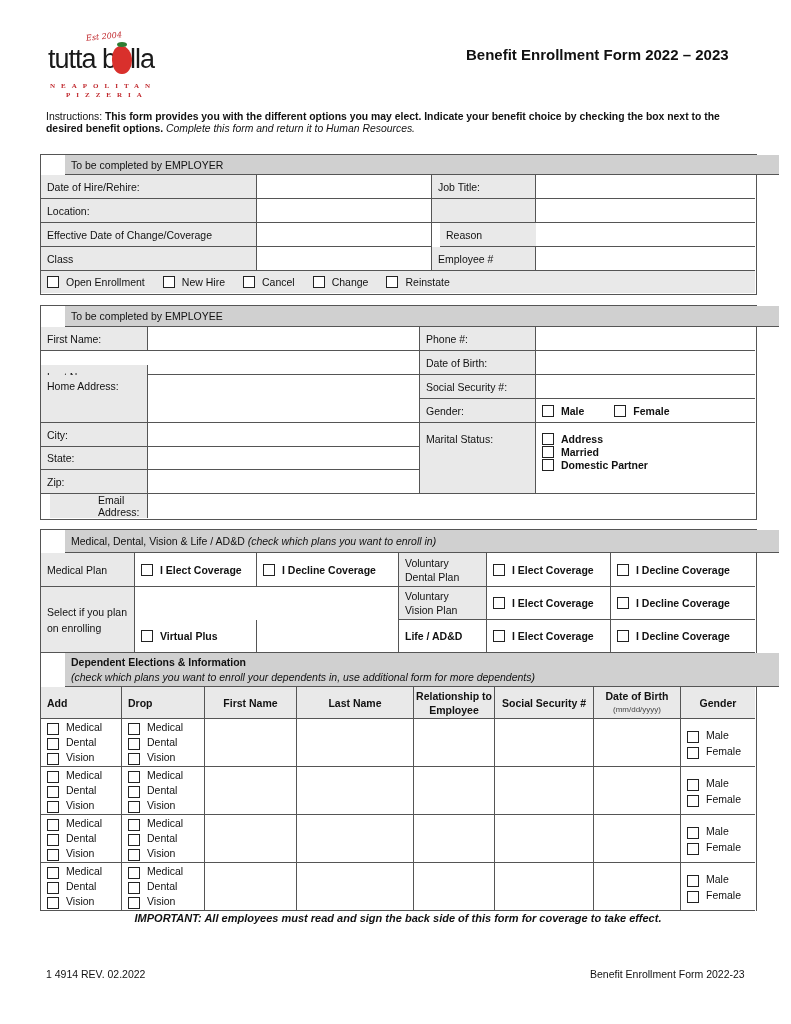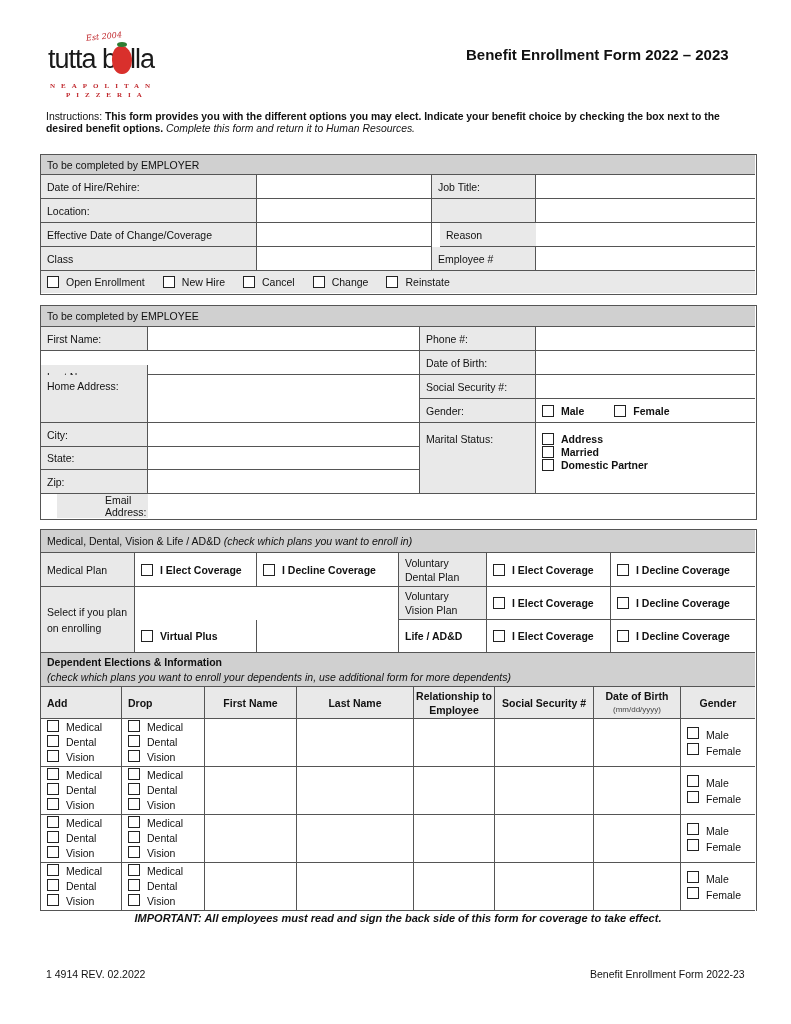--- a/index.html
+++ b/index.html
@@ -16,28 +16,28 @@
   .logo .sub2 { left: 20px; top: 61px; }
 
   .doc-title { position: absolute; left: 466px; top: 46px; font-size: 15px; font-weight: bold; }
 
   .instructions { position: absolute; left: 46px; top: 111px; width: 700px; font-size: 10.4px; line-height: 12px; }
   .instructions b { font-weight: bold; }
   .instructions i { font-style: italic; }
 
   .tbl { position: absolute; border: 1.5px solid #555; }
   .cell { position: absolute; border-right: 1px solid #555; border-bottom: 1px solid #555; padding: 0 6px; display: flex; align-items: center; font-size: 10.5px; }
-  .hdr { background: #d0d0d0; font-size: 10.5px; }
+  .hdr { background: #d0d0d0; font-size: 10.5px; margin-left: 24px; }
   .lbl { background: #e9e9e9; }
   .inp { background: #ffffff; }
   .noR { border-right: none; }
   .noB { border-bottom: none; }
 
   .cb { display: inline-block; width: 12px; height: 12px; border: 1.2px solid #222; background: #fff; margin-right: 7px; flex: none; }
-  .cbrow { display: flex; align-items: flex-start; }
+  .cbrow { display: flex; align-items: flex-end; }
   .cbrow span.t { margin-right: 18px; }
   .bold { font-weight: bold; }
   .italic { font-style: italic; }
 
   .important { position: absolute; left: 40px; top: 912px; width: 716px; text-align: center; font-size: 11px; font-weight: bold; font-style: italic; }
   .footer-left { position: absolute; left: 46px; top: 968px; font-size: 10.5px; }
   .footer-right { position: absolute; left: 590px; top: 968px; font-size: 10.5px; }
 </style>
 </head>
 <body>
@@ -103,21 +103,21 @@
   <div class="cell lbl" style="left:0; top:59px; width:107px; height:24px;">Last Name:</div>
   <div class="cell inp" style="left:107px; top:45px; width:272px; height:24px;"></div>
   <div class="cell lbl" style="left:0; top:69px; width:107px; height:48px; align-items:flex-start; padding-top:5px;">Home Address:</div>
   <div class="cell inp" style="left:107px; top:69px; width:272px; height:48px;"></div>
   <div class="cell lbl" style="left:0; top:117px; width:107px; height:24px;">City:</div>
   <div class="cell inp" style="left:107px; top:117px; width:272px; height:24px;"></div>
   <div class="cell lbl" style="left:0; top:141px; width:107px; height:23px;">State:</div>
   <div class="cell inp" style="left:107px; top:141px; width:272px; height:23px;"></div>
   <div class="cell lbl" style="left:0; top:164px; width:107px; height:24px;">Zip:</div>
   <div class="cell inp" style="left:107px; top:164px; width:272px; height:24px;"></div>
-  <div class="cell lbl noB" style="left:16px; top:188px; width:98px; height:24px;padding-left:48px;">Email Address:</div>
+  <div class="cell lbl noB" style="left:9px; top:188px; width:98px; height:24px;padding-left:48px;">Email Address:</div>
   <div class="cell inp noR noB" style="left:107px; top:188px; width:607px; height:24px;"></div>
 
   <div class="cell lbl" style="left:379px; top:21px; width:116px; height:24px;">Phone #:</div>
   <div class="cell inp noR" style="left:495px; top:21px; width:219px; height:24px;"></div>
   <div class="cell lbl" style="left:379px; top:45px; width:116px; height:24px;">Date of Birth:</div>
   <div class="cell inp noR" style="left:495px; top:45px; width:219px; height:24px;"></div>
   <div class="cell lbl" style="left:379px; top:69px; width:116px; height:24px;">Social Security #:</div>
   <div class="cell inp noR" style="left:495px; top:69px; width:219px; height:24px;"></div>
   <div class="cell lbl" style="left:379px; top:93px; width:116px; height:24px;">Gender:</div>
   <div class="cell inp noR bold" style="left:495px; top:93px; width:219px; height:24px;">

